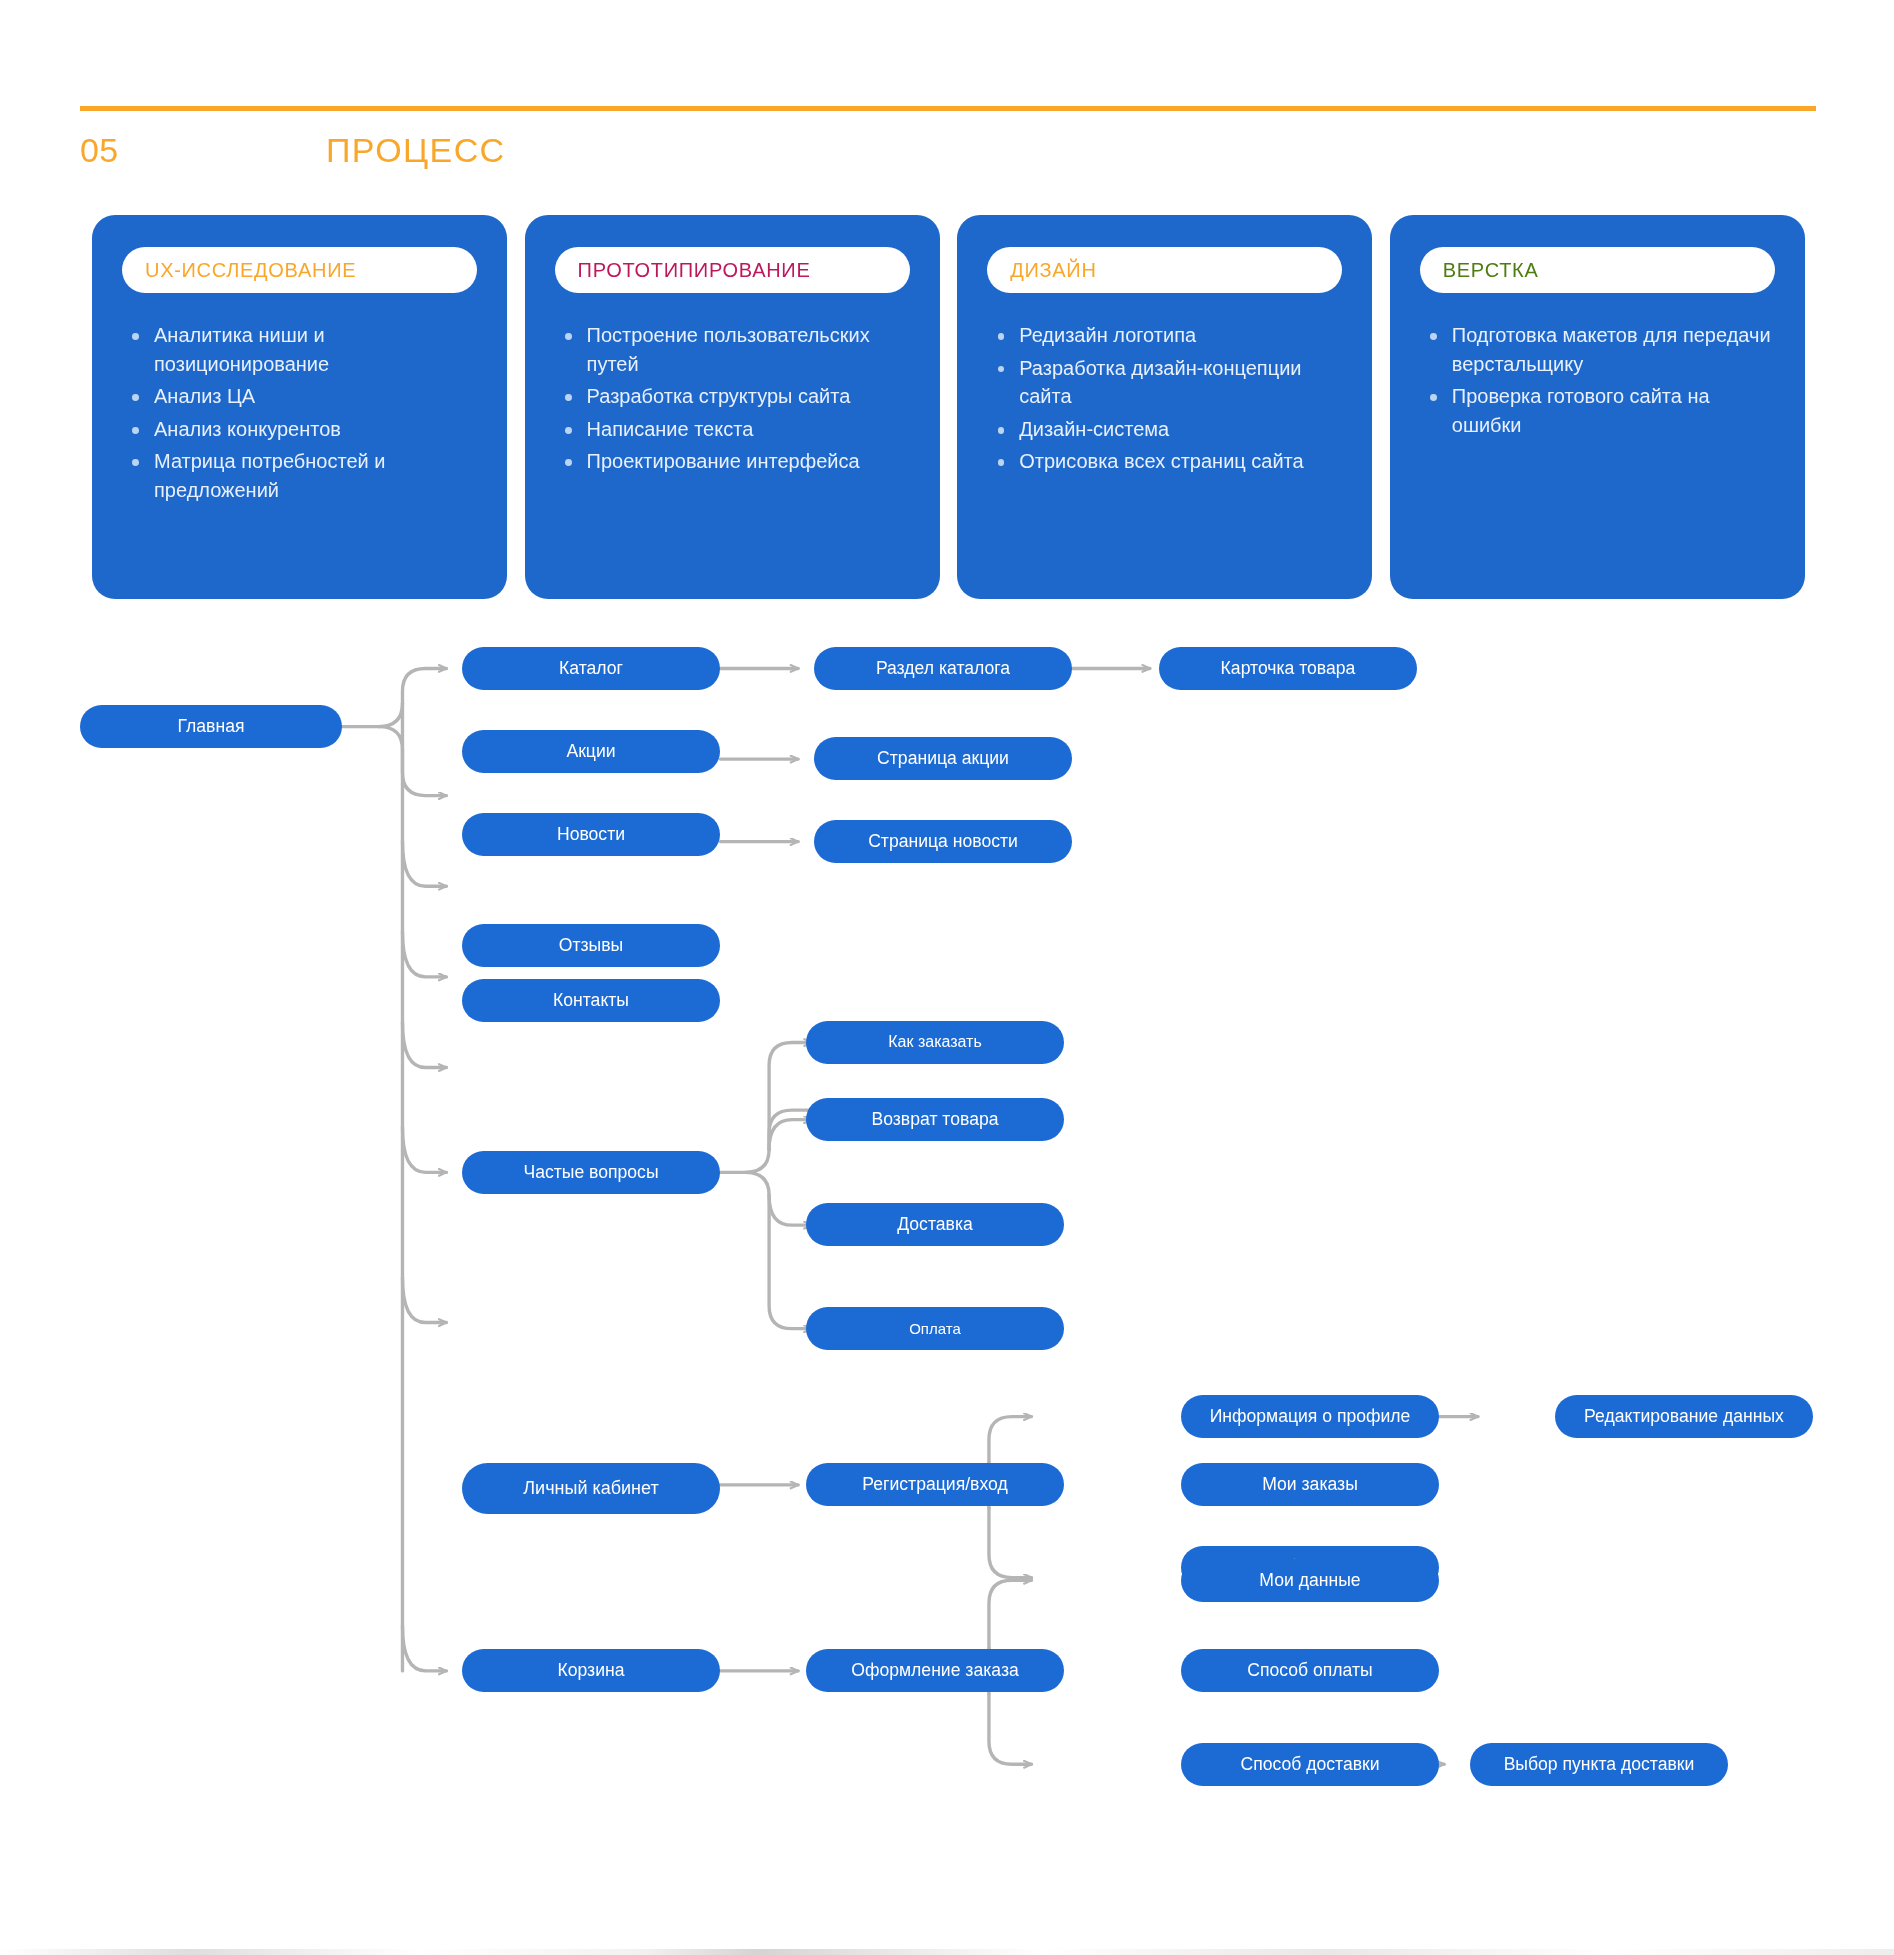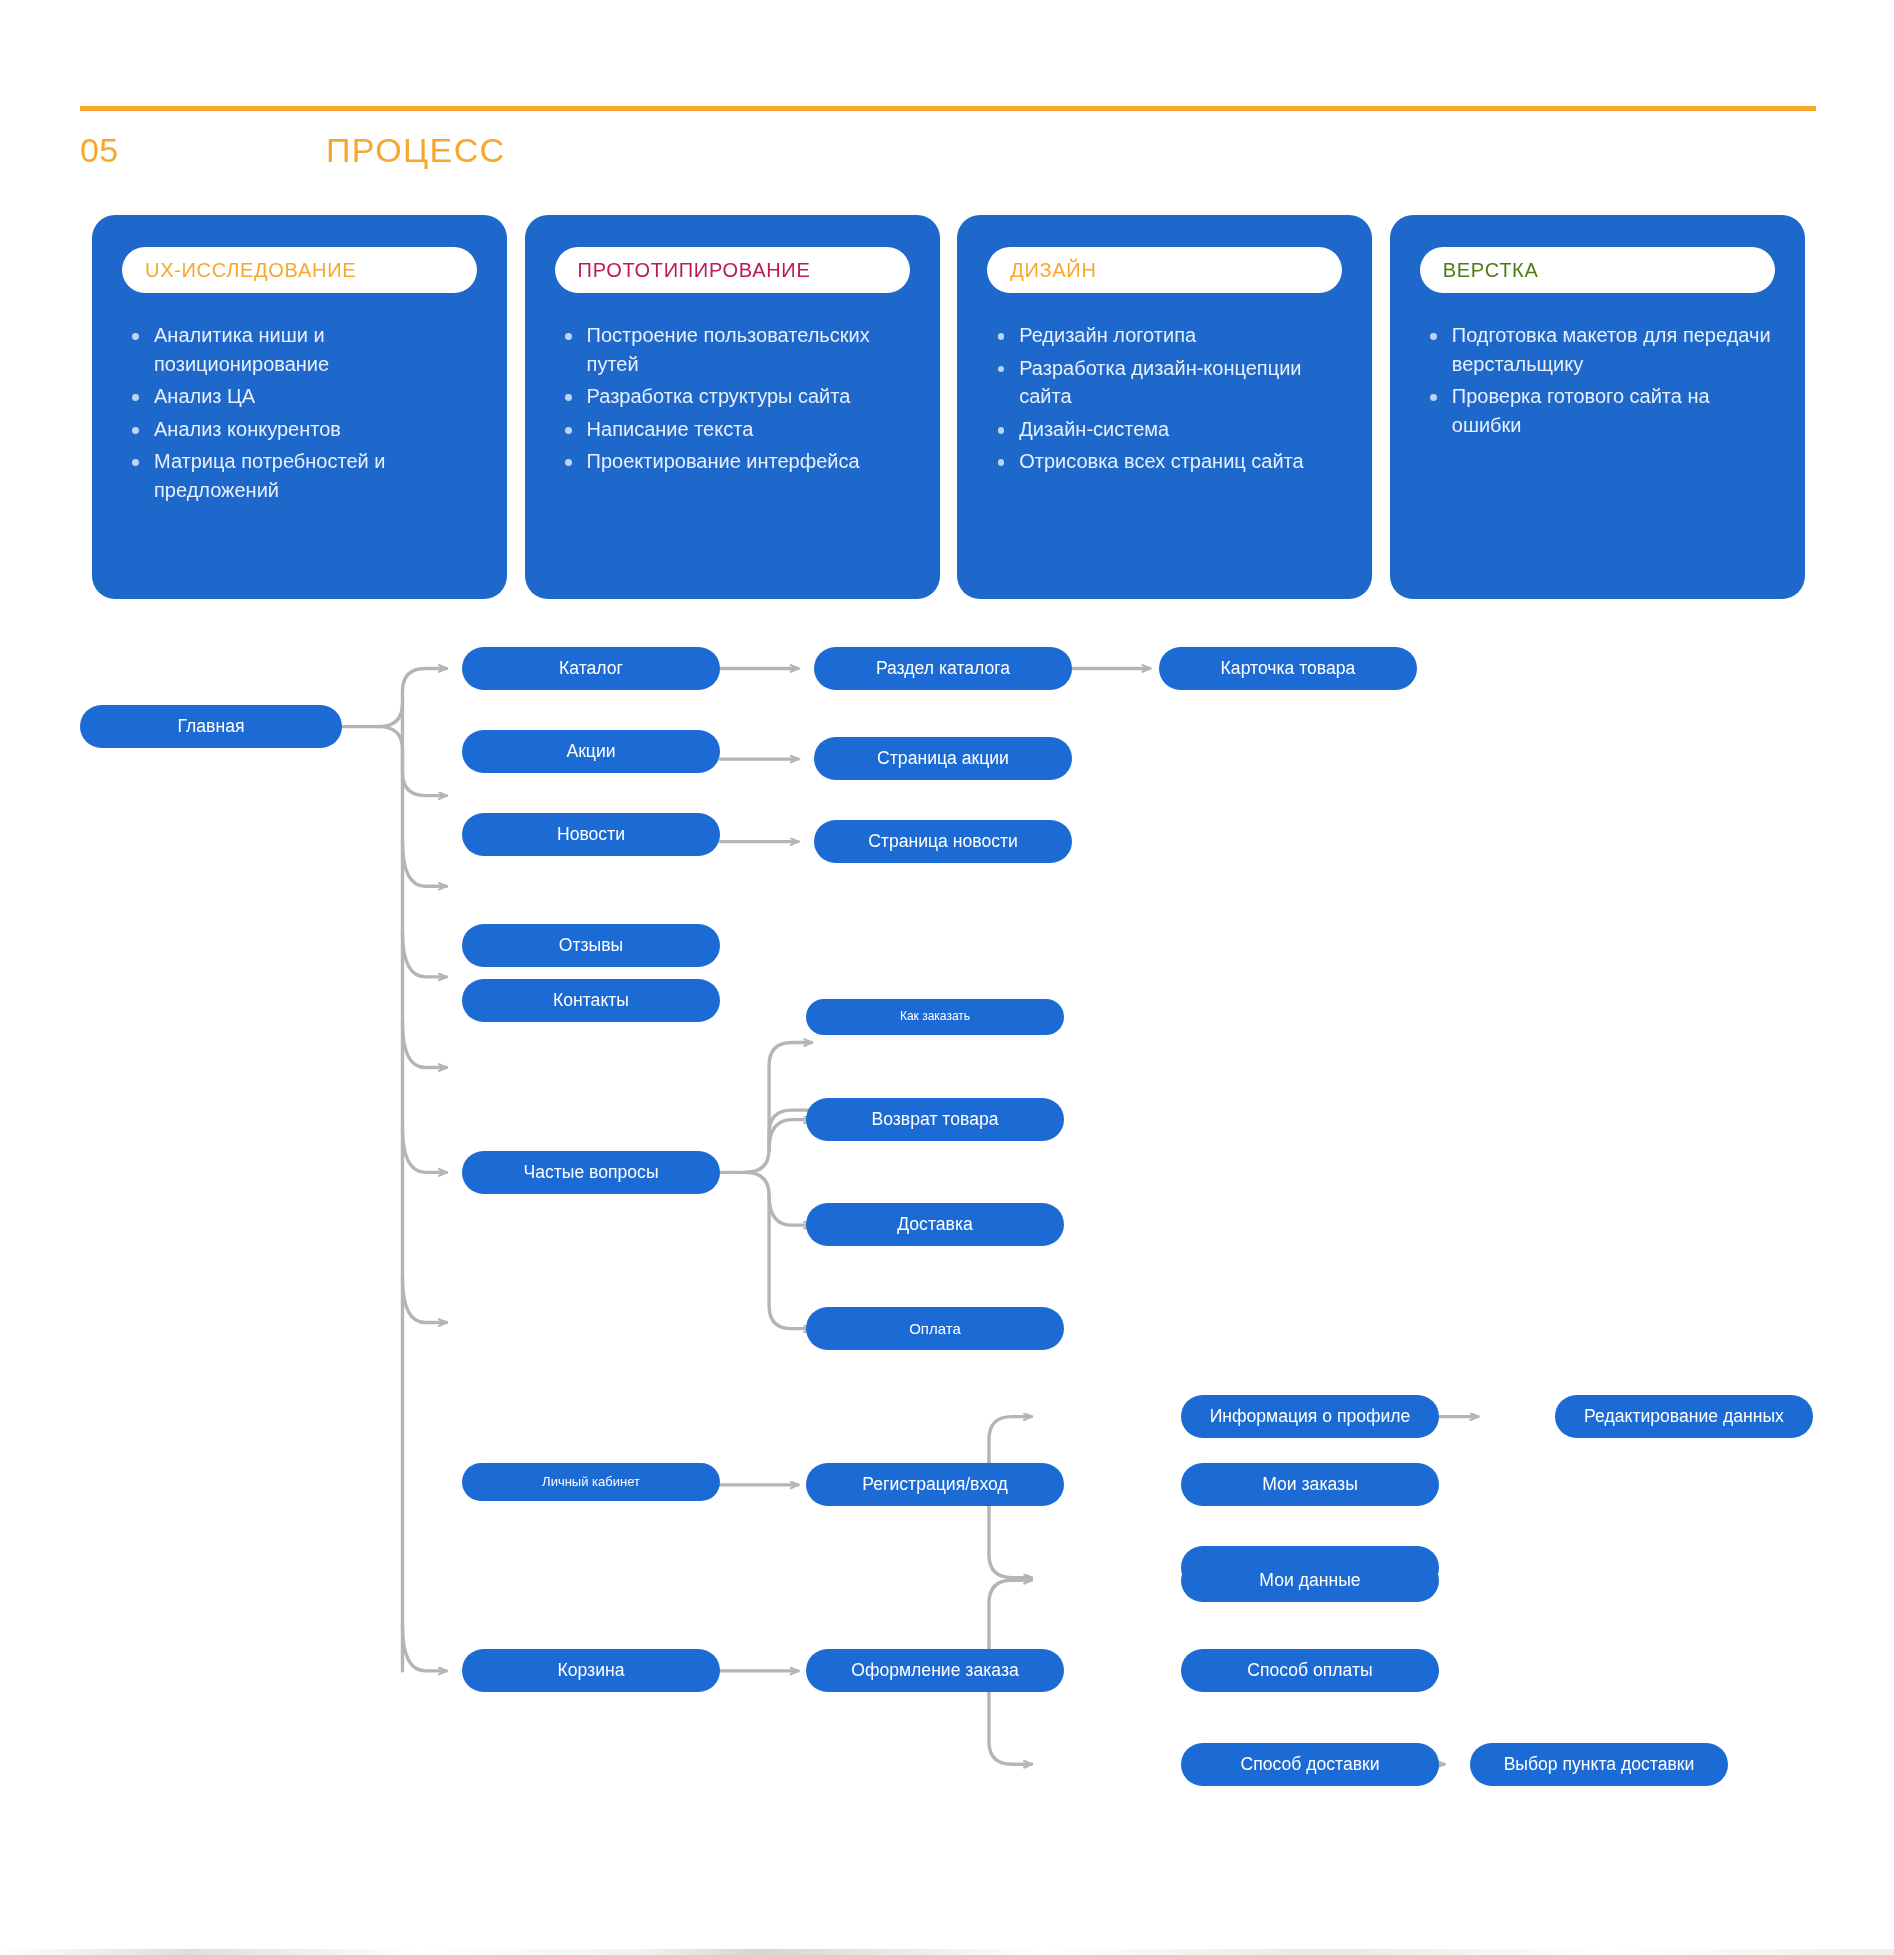--- a/index.html
+++ b/index.html
@@ -183,41 +183,41 @@
   </div>
   <div class="node" style="left: 462px; top: 267px; width: 258px; height: 43px; font-size: 17.6px; background: rgb(28, 106, 212); margin-top: 28px;">
     <span>Отзывы</span>
   </div>
   <div class="node" style="left: 462px; top: 350px; width: 258px; height: 43px; font-size: 17.6px; background: rgb(28, 106, 212);">
     <span>Контакты</span>
   </div>
   <div class="node" style="left: 462px; top: 522px; width: 258px; height: 43px; font-size: 17.6px; background: rgb(28, 106, 212);">
     <span>Частые вопросы</span>
   </div>
-  <div class="node" style="left: 462px; top: 834px; width: 258px; height: 38px; font-size: 13px; background: rgb(28, 106, 212);">
+  <div class="node" style="left: 462px; top: 834px; width: 258px; height: 51px; font-size: 18px; background: rgb(28, 106, 212);">
     <span>Личный кабинет</span>
   </div>
   <div class="node" style="left: 462px; top: 1020px; width: 258px; height: 43px; font-size: 17.6px; background: rgb(28, 106, 212);">
     <span>Корзина</span>
   </div>
 
   <div class="node" style="left: 814px; top: 17.6px; width: 258px; height: 43px; font-size: 17.6px; background: rgb(28, 106, 212);">
     <span>Раздел каталога</span>
   </div>
   <div class="node" style="left: 814px; top: 108px; width: 258px; height: 43px; font-size: 17.6px; background: rgb(28, 106, 212);">
     <span>Страница акции</span>
   </div>
   <div class="node" style="left: 814px; top: 191px; width: 258px; height: 43px; font-size: 17.6px; background: rgb(28, 106, 212);">
     <span>Страница новости</span>
   </div>
   <div class="node" style="left: 1159px; top: 17.6px; width: 258px; height: 43px; font-size: 17.6px; background: rgb(28, 106, 212);">
     <span>Карточка товара</span>
   </div>
 
-  <div class="node" style="left: 806px; top: 370px; width: 258px; height: 36px; font-size: 12px; background: rgb(28, 106, 212);">
+  <div class="node" style="left: 806px; top: 392px; width: 258px; height: 43px; font-size: 16px; background: rgb(28, 106, 212);">
     <span>Как заказать</span>
   </div>
   <div class="node" style="left: 806px; top: 469px; width: 258px; height: 43px; font-size: 17.6px; background: rgb(28, 106, 212);">
     <span>Возврат товара</span>
   </div>
   <div class="node" style="left: 806px; top: 574px; width: 258px; height: 43px; font-size: 17.6px; background: rgb(28, 106, 212);">
     <span>Доставка</span>
   </div>
   <div class="node" style="left: 806px; top: 678px; width: 258px; height: 43px; font-size: 15px; background: rgb(28, 106, 212);">
     <span>Оплата</span>

